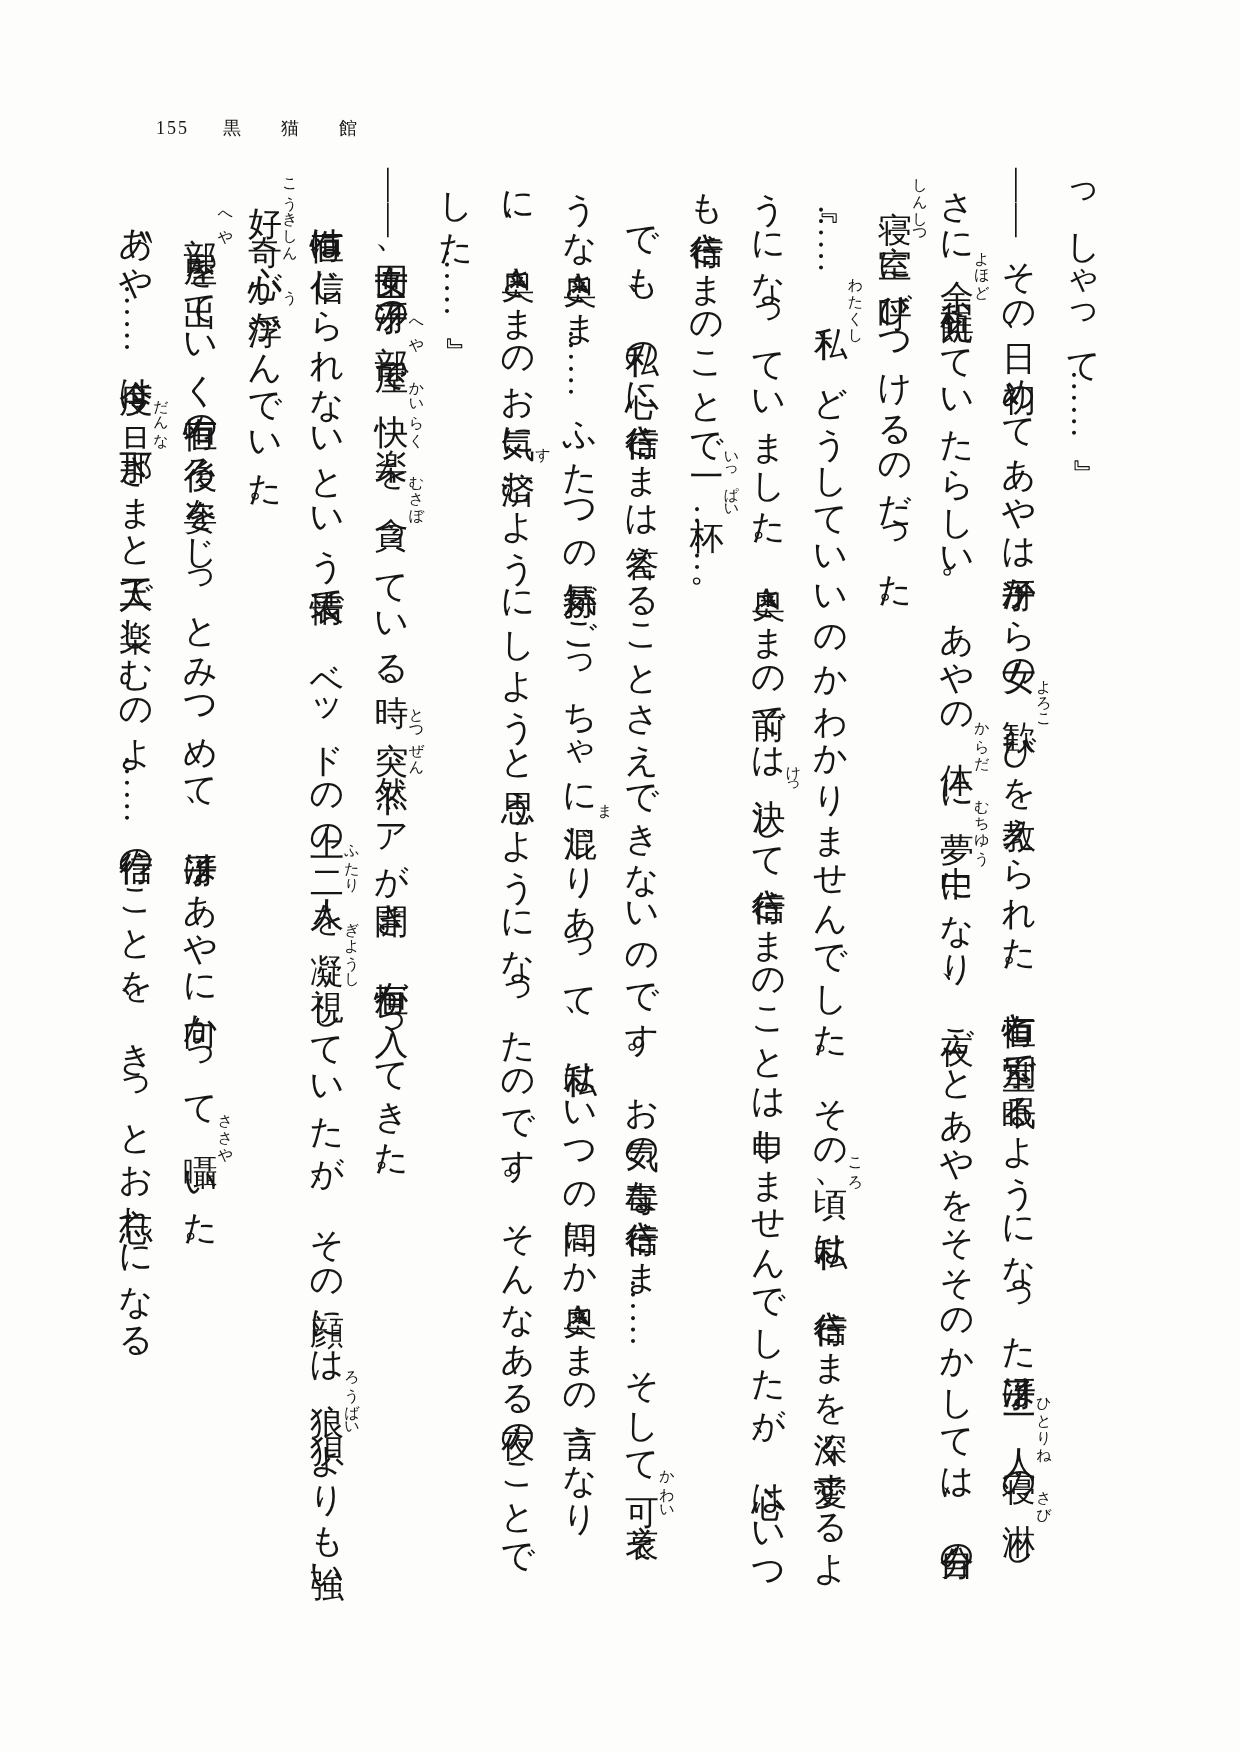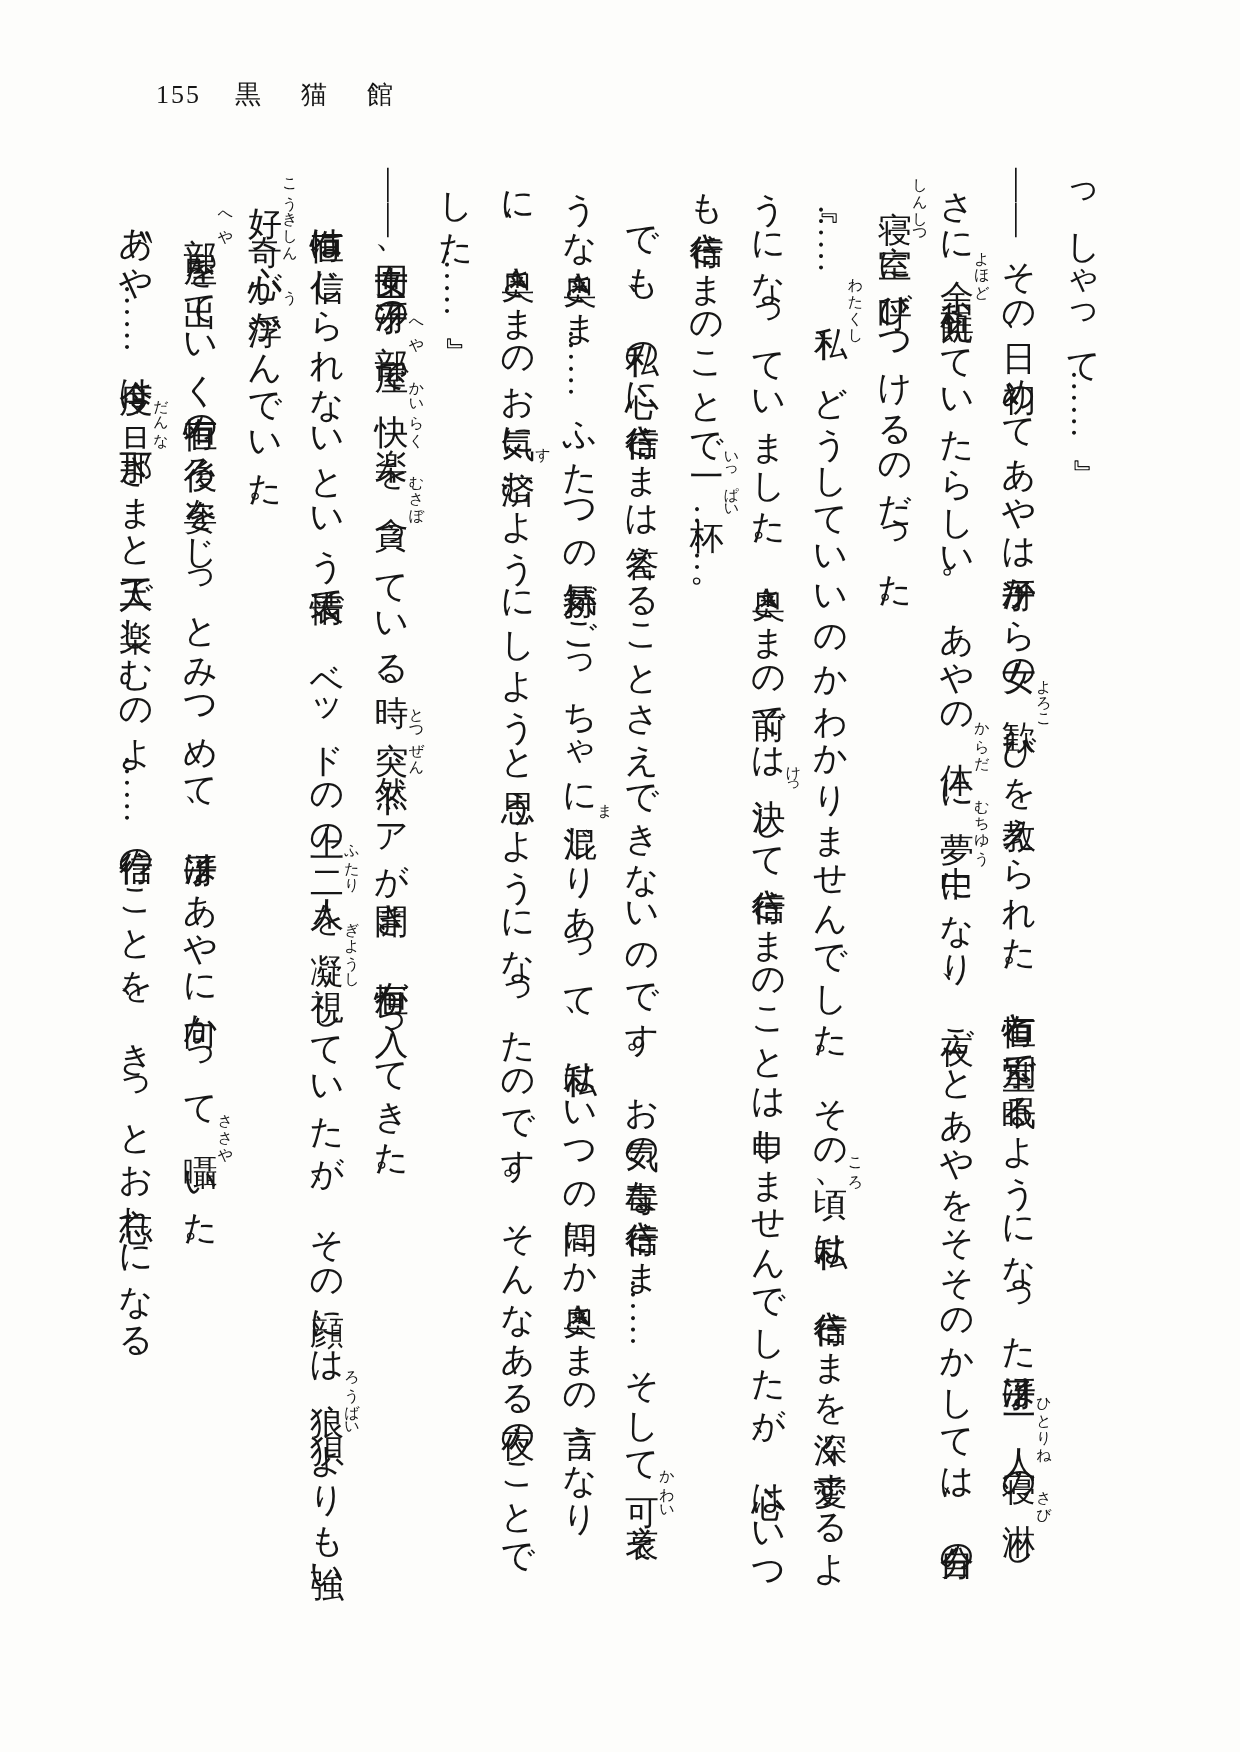--- a/index.html
+++ b/index.html
@@ -14,31 +14,32 @@
     overflow: hidden;
     font-family: "Liberation Serif", "DejaVu Serif", serif;
     color: #161616;
   }
   .running-head {
     position: absolute;
     top: 82px;
     left: 156px;
     display: flex;
     align-items: baseline;
-    font-size: 26px;
+    font-size: 18px;
     line-height: 1;
     text-align: right;
   }
   .page-number {
     letter-spacing: 2px;
   }
   .book-title {
     margin-left: 34px;
     letter-spacing: 40px;
     white-space: nowrap;
+    margin-top: 37px;
   }
   .text-block {
     position: absolute;
     top: 168px;
     right: 126px;
     height: 1414px;
     width: 994px;
     writing-mode: vertical-rl;
     -webkit-writing-mode: vertical-rl;
     text-orientation: mixed;

